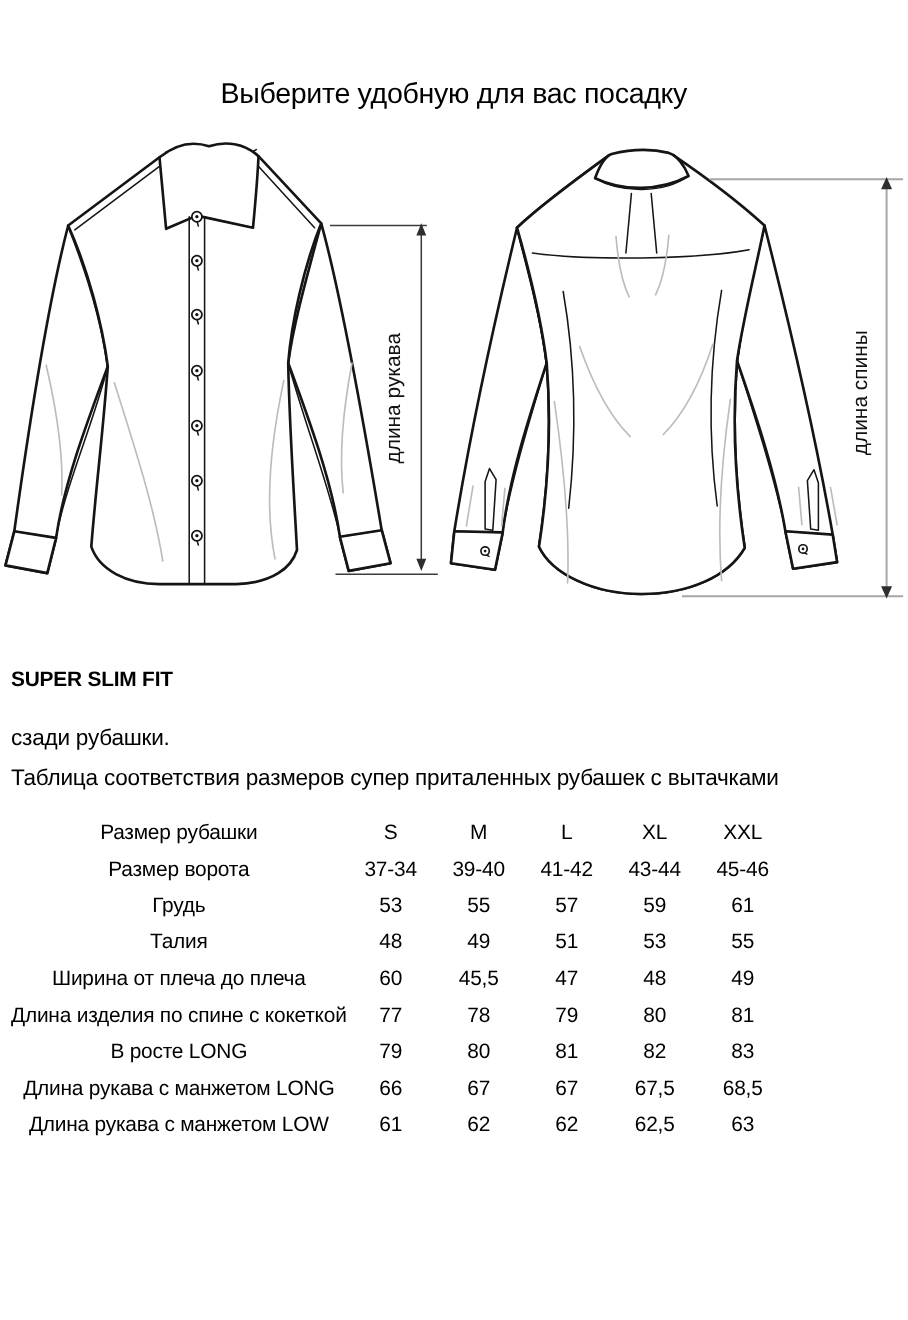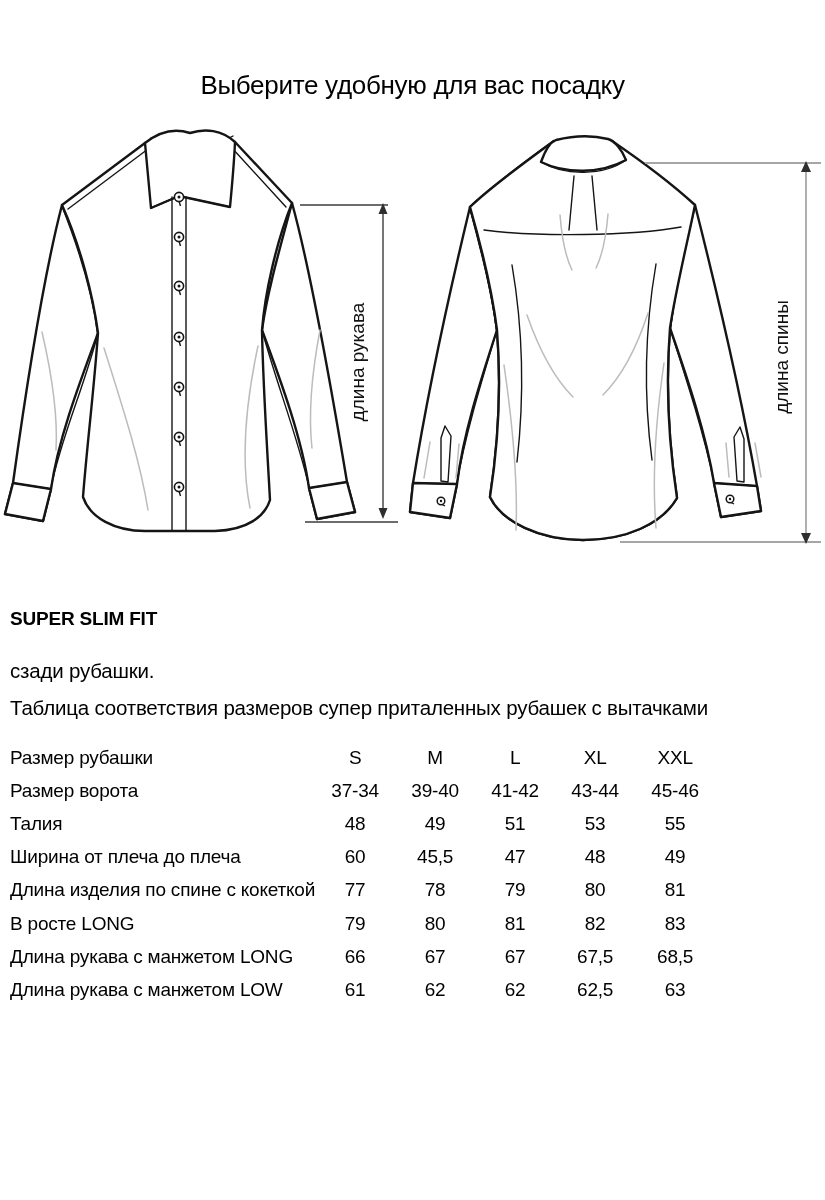--- a/index.html
+++ b/index.html
@@ -22,21 +22,21 @@
     font-size:20.5px;line-height:37px;letter-spacing:-0.2px;
   }
   table.size-table{
     position:absolute;top:741px;left:10px;border-collapse:collapse;
     table-layout:fixed;
   }
   table.size-table td{
     font-size:19px;height:33.2px;padding:0;white-space:nowrap;
     vertical-align:middle;letter-spacing:-0.2px;overflow:visible;
   }
-  td.lbl{width:268px;text-align:left;}
+  td.lbl{width:268px;text-align:center;}
   td.val{width:80px;text-align:center;}
   
   .outline{fill:#ffffff;stroke:#151515;stroke-width:2.4;stroke-linejoin:round;stroke-linecap:round;}
   .detail{fill:none;stroke:#151515;stroke-width:1.4;stroke-linejoin:round;stroke-linecap:round;}
   .crease{fill:none;stroke:#bcbcbc;stroke-width:1.5;stroke-linecap:round;}
   .dimF{fill:none;stroke:#3c3c3c;stroke-width:1.4;}
   .dimB{fill:none;stroke:#a6a6a6;stroke-width:1.8;}
   .arrow{fill:#2e2e2e;stroke:none;}
   .dimtext{font-family:"Liberation Sans", sans-serif;font-size:19px;fill:#111;}
 </style>
@@ -201,20 +201,28 @@
     </tr>
     <tr>
       <td class="lbl">Размер ворота</td>
       <td class="val">37-34</td>
       <td class="val">39-40</td>
       <td class="val">41-42</td>
       <td class="val">43-44</td>
       <td class="val">45-46</td>
     </tr>
     <tr>
+      <td class="lbl">Грудь</td>
+      <td class="val">53</td>
+      <td class="val">55</td>
+      <td class="val">57</td>
+      <td class="val">59</td>
+      <td class="val">61</td>
+    </tr>
+    <tr>
       <td class="lbl">Талия</td>
       <td class="val">48</td>
       <td class="val">49</td>
       <td class="val">51</td>
       <td class="val">53</td>
       <td class="val">55</td>
     </tr>
     <tr>
       <td class="lbl">Ширина от плеча до плеча</td>
       <td class="val">60</td>

